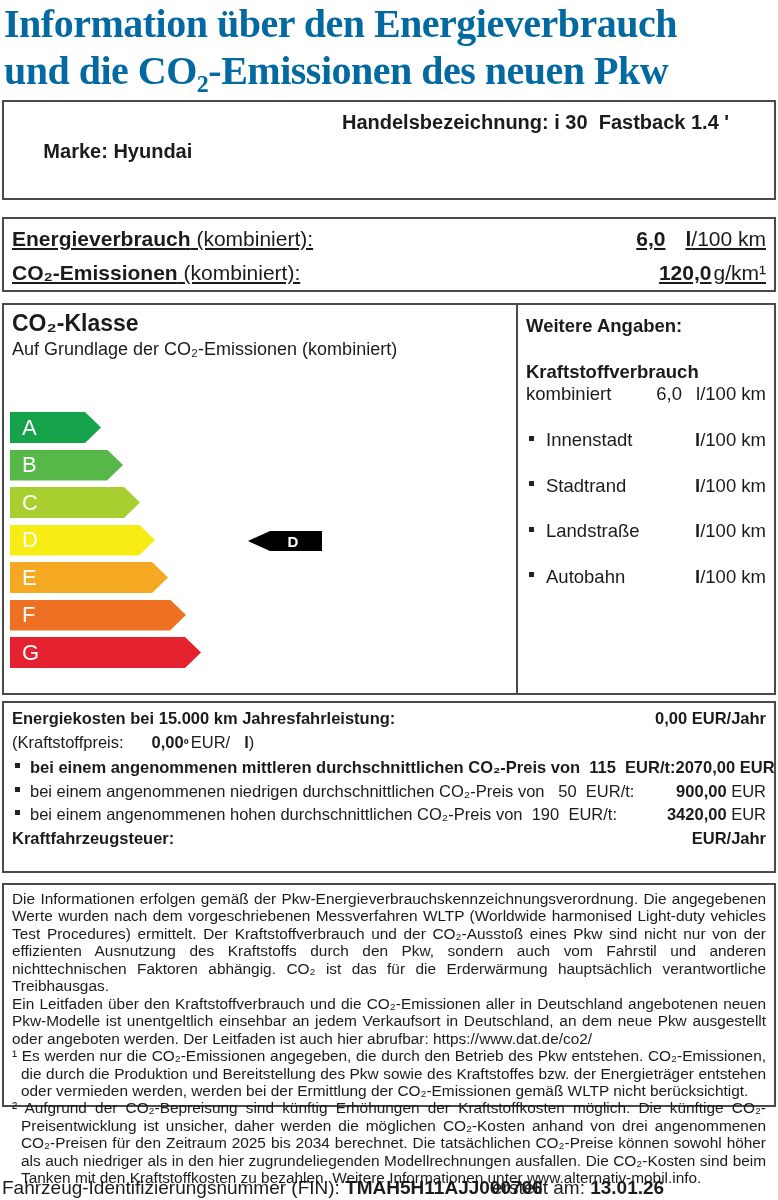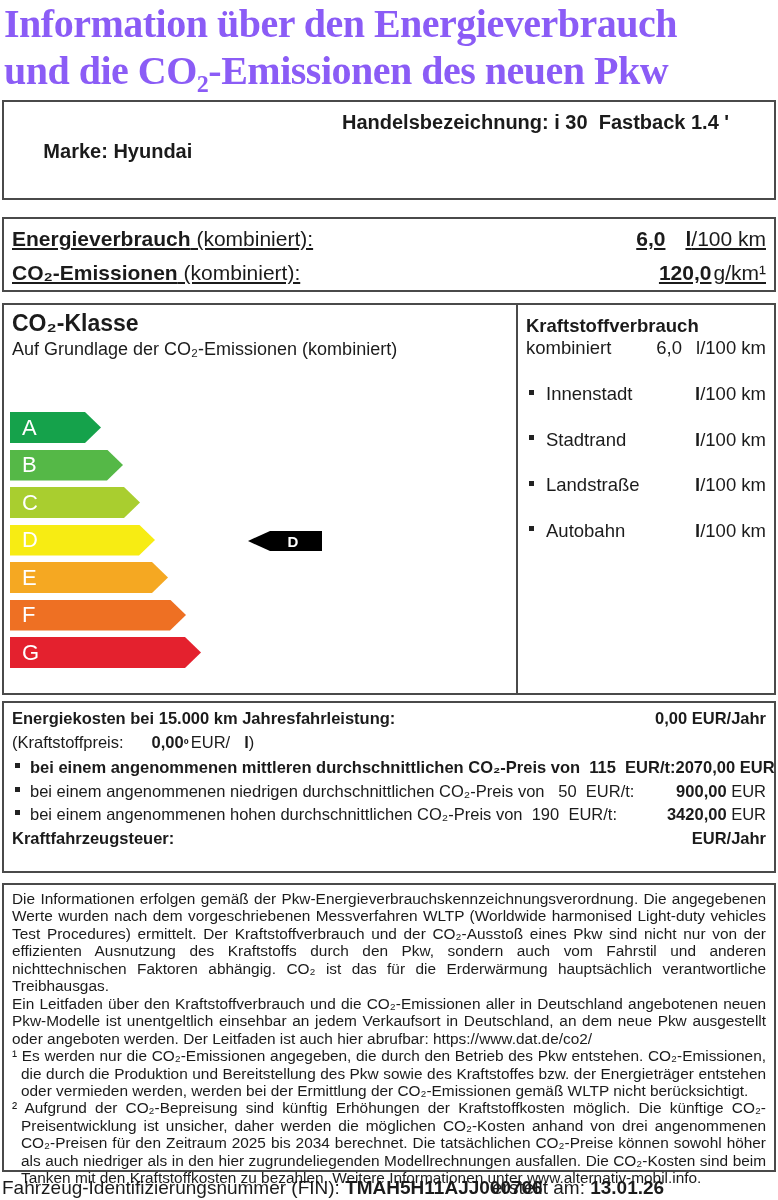--- a/index.html
+++ b/index.html
@@ -4,21 +4,21 @@
 <style>
   html,body{margin:0;padding:0;background:#fff;}
   #page{position:relative;width:778px;height:1200px;background:#fff;overflow:hidden;
         font-family:"Liberation Sans","DejaVu Sans",sans-serif;color:#1b1b1b;}
   .pre{white-space:pre;}
   b,.b{font-weight:bold;}
 
   
   .title{position:absolute;left:4px;top:0px;width:772px;
          font-family:"Liberation Serif","DejaVu Serif",serif;font-weight:700;
-         font-size:40px;line-height:47px;color:#8b5cf6;letter-spacing:-0.5px;}
+         font-size:40px;line-height:47px;color:#0369a1;letter-spacing:-0.5px;}
 
   
   .box{position:absolute;left:2px;width:774px;box-sizing:border-box;border:2px solid #4a4a4a;background:#fff;}
 
   
   #vehicle{top:100px;height:100px;padding:6px 6px;font-size:20px;}
   .vrow{position:relative;line-height:29px;white-space:pre;}
   .vrow .rightcol{position:absolute;left:332px;top:0;white-space:pre;}
 
   
@@ -57,21 +57,21 @@
   .crow .sp{flex:1;}
   .crow .left{white-space:pre;}
   .crow .right{white-space:pre;flex:none;}
   .cb{width:5px;height:5px;background:#222;flex:none;margin:0 10px 4px 3px;align-self:center;}
   .kp-val{margin-left:28px;}
   .kp-mid{margin-left:2px;}
   .kp-unit{margin-left:14px;}
   .supz{font-size:70%;vertical-align:30%;}
 
   
-  #fineprint{top:883px;height:289px;padding:5px 8px;font-size:15.4px;line-height:17.45px;text-align:justify;}
+  #fineprint{top:883px;height:224px;padding:5px 8px;font-size:15.4px;line-height:17.45px;text-align:justify;}
   #fineprint p{margin:0;}
   #fineprint .fn{padding-left:9px;text-indent:-9px;}
 
   
   .footer{position:absolute;left:2px;top:1177px;width:774px;font-size:19px;line-height:21px;}
   .footer .erstellt{position:absolute;left:490px;top:0;white-space:pre;}
   .footer .fin{white-space:pre;}
 </style>
 </head>
 <body>
@@ -138,20 +138,21 @@
       <div class="co2-bar" style="width: 191px; background: rgb(228, 33, 46);">
           <span>G</span>
         </div>
     </div>
 
     <div class="indicator">
       <span>D</span>
     </div>
 
     <div class="wpanel">
+      <div class="whead">Weitere Angaben:</div>
       <div class="wsub">Kraftstoffverbrauch</div>
       <div class="wkomb">
         <span class="lbl">kombiniert</span>
         <span>6,0</span>
         <span class="wunit">l/100 km</span>
       </div>
       <div class="wrow">
         <span class="sq"></span>
         <span class="lbl">Innenstadt</span>
         <span class="wunit"><b>l</b><span>/100 km</span></span>

